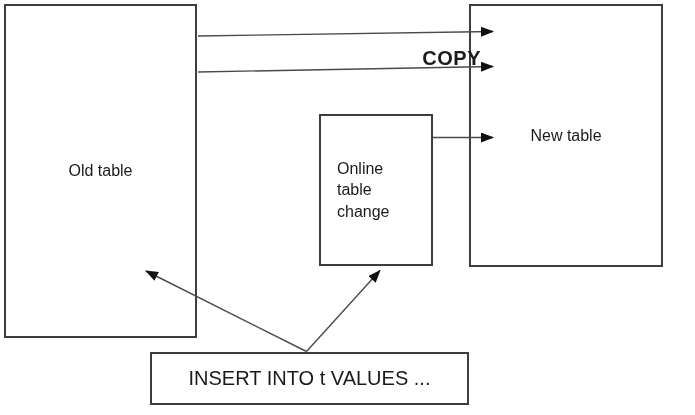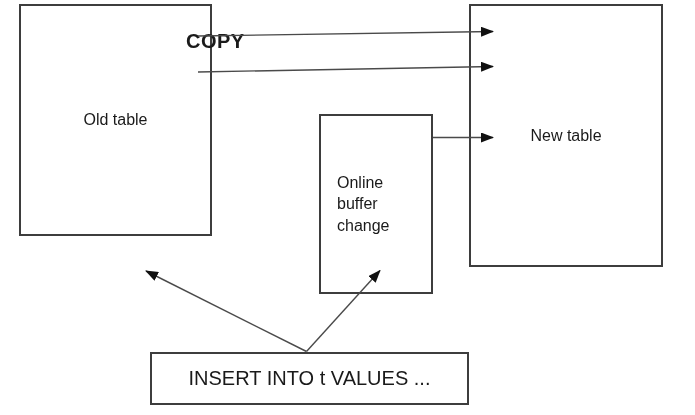--- a/index.html
+++ b/index.html
@@ -26,36 +26,36 @@
     background: var(--background);
     border: 2px solid var(--box-border);
     display: flex;
     align-items: center;
     justify-content: center;
     font-size: 16px;
     line-height: 1.35;
     color: var(--text);
   }
 
-  .node-old-table   { left: 4px;   top: 4px;   width: 193px; height: 232px; margin-left: 15px; }
+  .node-old-table   { left: 4px;   top: 4px;   width: 193px; height: 334px; }
   .node-new-table   { left: 469px; top: 4px;   width: 194px; height: 263px; }
-  .node-buffer      { left: 319px; top: 114px; width: 114px; height: 180px;
+  .node-buffer      { left: 319px; top: 114px; width: 114px; height: 152px;
                       justify-content: flex-start; }
   .node-buffer .lines { padding-left: 16px; display: block; }
   .node-buffer .lines span { display: block; }
 
   .node-insert      { left: 150px; top: 352px; width: 319px; height: 53px;
                       font-size: 20px; }
 
   .copy-label {
     position: absolute;
     left: 186px;
-    top: 30px;
+    top: 47px;
     width: 295px;
-    text-align: left;
+    text-align: right;
     font-size: 20px;
     font-weight: bold;
     letter-spacing: 0.5px;
     color: var(--text);
   }
 
   .arrows-layer {
     position: absolute;
     left: 0; top: 0;
     width: 695px; height: 415px;
@@ -77,21 +77,21 @@
     <span>Old table</span>
   </div>
 
   <div class="node node-new-table">
     <span>New table</span>
   </div>
 
   <div class="node node-buffer">
     <span class="lines">
       <span>Online</span>
-      <span>buffer</span>
+      <span>table</span>
       <span>change</span>
     </span>
   </div>
 
   <div class="node node-insert">
     <span>INSERT INTO t VALUES ...</span>
   </div>
 
   <div class="copy-label">COPY</div>
 

